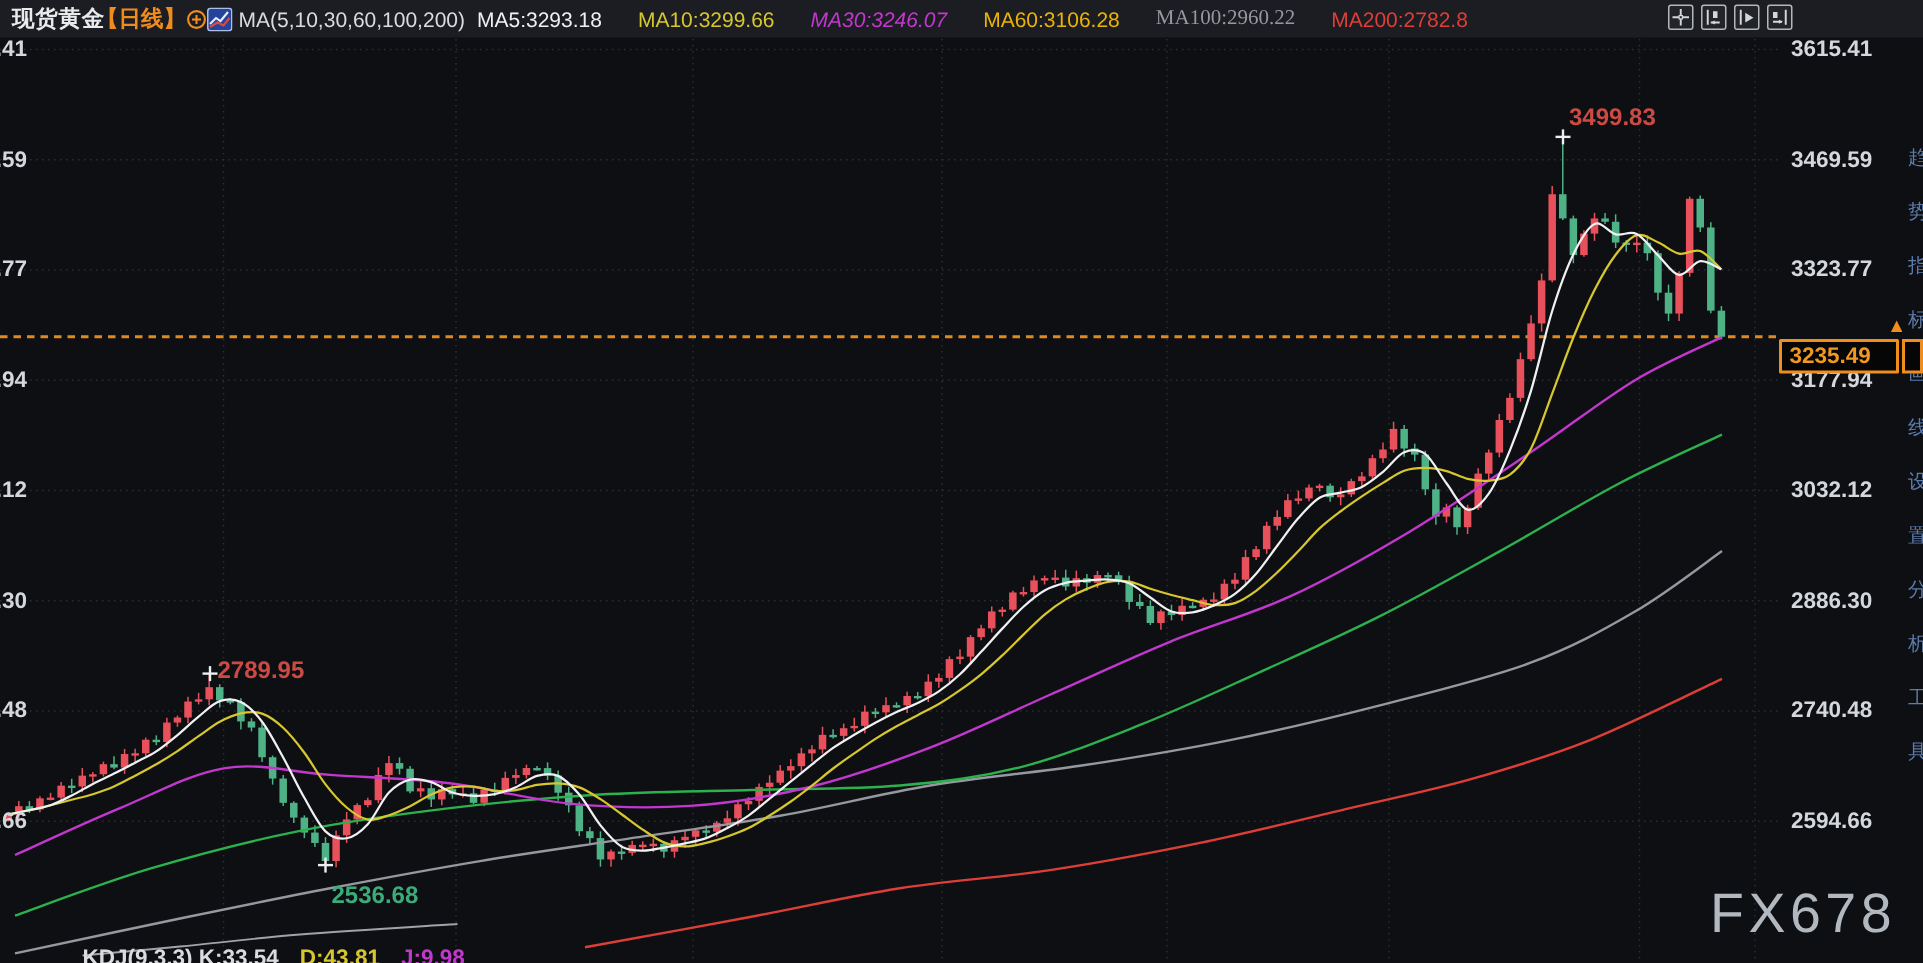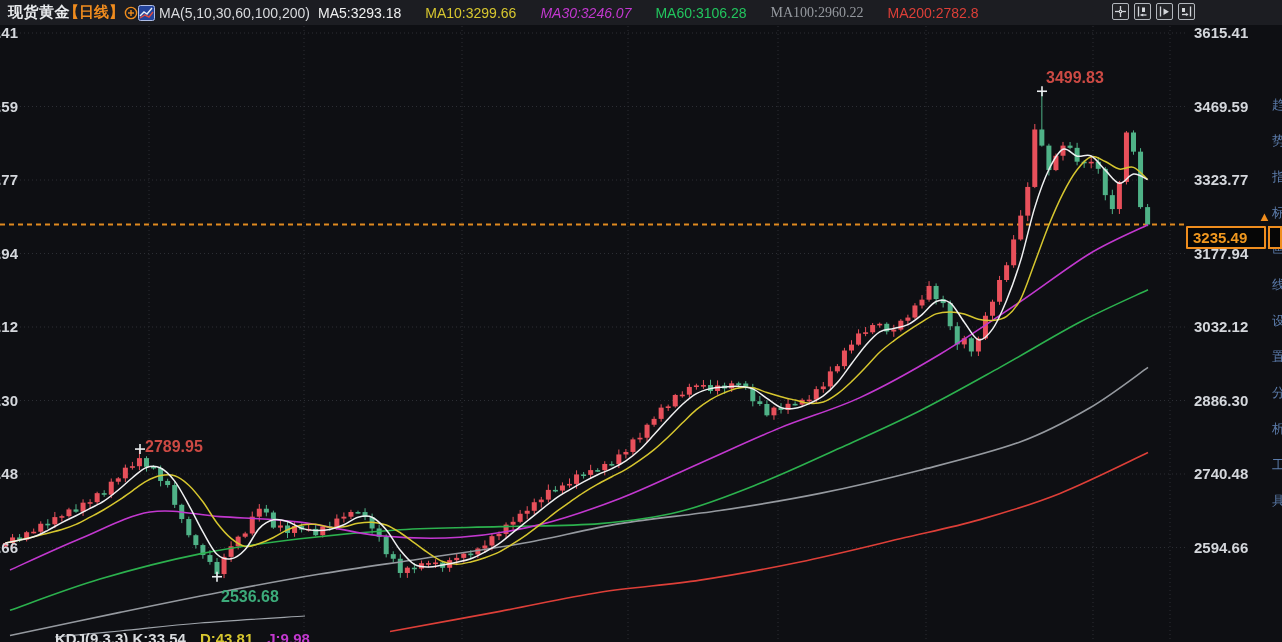--- a/index.html
+++ b/index.html
@@ -420,21 +420,21 @@
           <rect x="0.5" y="0.5" width="16" height="15" rx="2" fill="#24449c" stroke="#aebde6"></rect>
           <polyline points="2,11 6,7 9,9 14,3" fill="none" stroke="#e8ecf5" stroke-width="1.4"></polyline>
           <polyline points="2,13 7,10 11,12 15,7" fill="none" stroke="#e0493f" stroke-width="1.4"></polyline>
         </svg>
     </span>
     <span class="malabel">MA(5,10,30,60,100,200)</span>
     <span class="mavals" id="mavals">
         <span style="color: rgb(239, 240, 241);">MA5:3293.18</span>
         <span style="color: rgb(214, 198, 47);">MA10:3299.66</span>
         <span style="color: rgb(194, 56, 207); font-style: italic;">MA30:3246.07</span>
-        <span style="color: #22c55e;">MA60:3106.28</span>
+        <span style="color: #eab308;">MA60:3106.28</span>
         <span style="color: rgb(149, 153, 159); font-family: Liberation Serif, serif;">MA100:2960.22</span>
         <span style="color: rgb(221, 63, 56);">MA200:2782.8</span>
       </span>
   </div>
 
   <div id="tools">
     <span class="tool">
       <svg width="13" height="13" viewBox="0 0 13 13">
           <line x1="6.5" y1="1" x2="6.5" y2="12" stroke="#d3d6da" stroke-width="1.3"></line>
           <line x1="1" y1="6.5" x2="12" y2="6.5" stroke="#d3d6da" stroke-width="1.3"></line>
@@ -502,13 +502,14 @@
       <div class="edgechar" style="top: 288px;">分</div>
       <div class="edgechar" style="top: 324px;">析</div>
       <div class="edgechar" style="top: 360px;">工</div>
       <div class="edgechar" style="top: 396px;">具</div>
     </div>
 
   <div id="kdj">
     <span style="color: rgb(217, 219, 222);">KDJ(9,3,3) K:33.54</span><span style="color: rgb(214, 198, 47);">D:43.81</span><span style="color: rgb(194, 56, 207);">J:9.98</span>
   </div>
 
+  <div id="wm">FX678</div>
 </div>
 
 </body></html>

